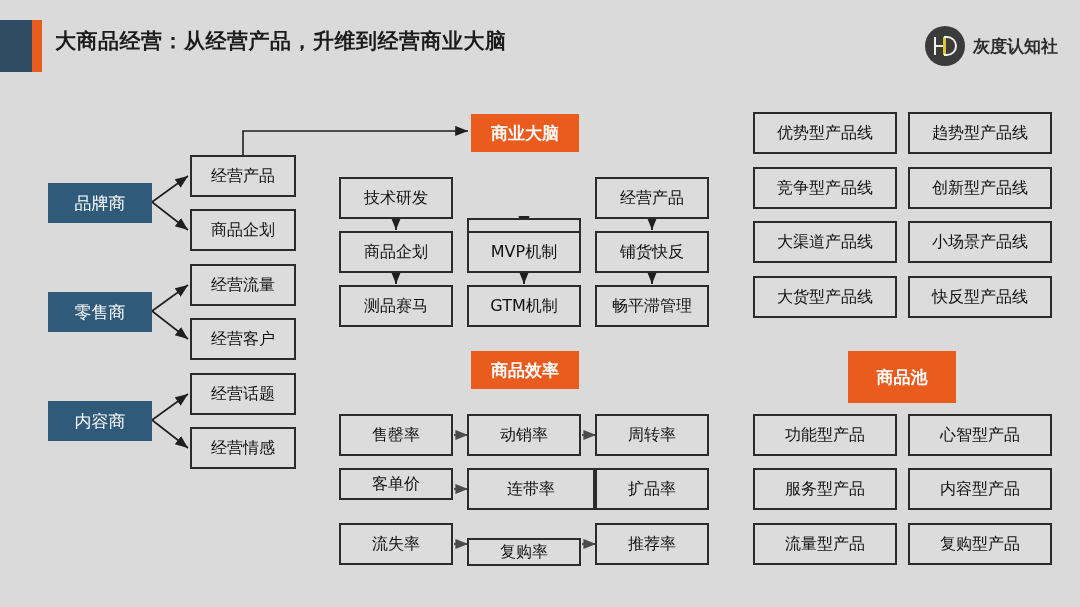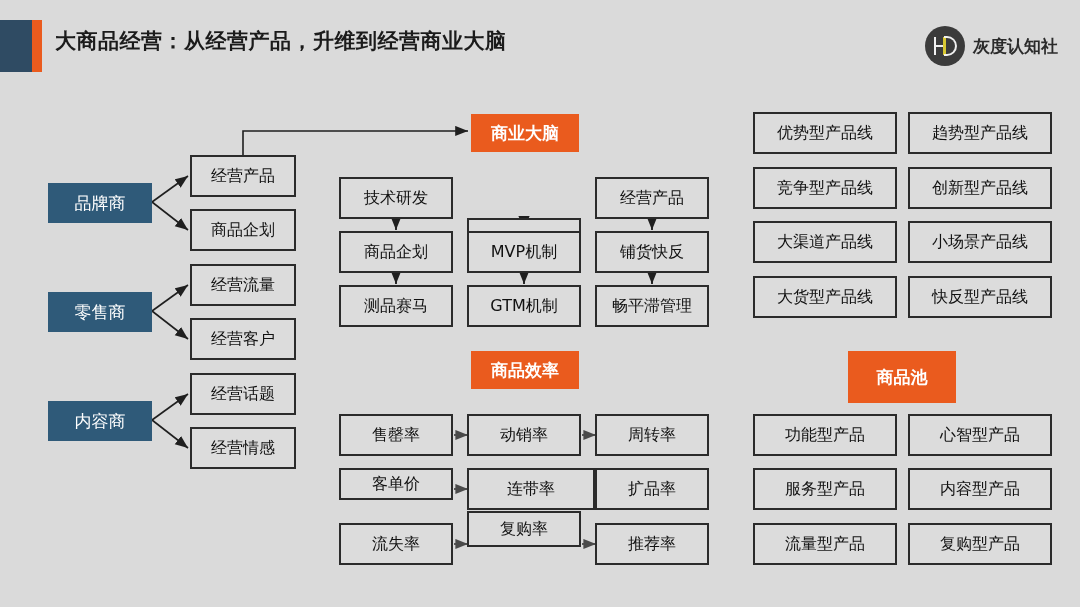--- a/index.html
+++ b/index.html
@@ -187,21 +187,21 @@
 
   <div class="node" style="left:339px; top:414px; width:114px; height:42px;">售罄率</div>
   <div class="node" style="left:467px; top:414px; width:114px; height:42px;">动销率</div>
   <div class="node" style="left:595px; top:414px; width:114px; height:42px;">周转率</div>
 
   <div class="node" style="left:339px; top:468px; width:114px; height:32px;">客单价</div>
   <div class="node" style="left:467px; top:468px; width:128px; height:42px;">连带率</div>
   <div class="node" style="left:595px; top:468px; width:114px; height:42px;">扩品率</div>
 
   <div class="node" style="left:339px; top:523px; width:114px; height:42px;">流失率</div>
-  <div class="node" style="left:467px; top:511px; width:114px; height:36px;">复购率</div>
+  <div class="node" style="left:467px; top:538px; width:114px; height:28px;">复购率</div>
   <div class="node" style="left:595px; top:523px; width:114px; height:42px;">推荐率</div>
 
   <div class="node" style="left:753px; top:112px; width:144px; height:42px;">优势型产品线</div>
   <div class="node" style="left:908px; top:112px; width:144px; height:42px;">趋势型产品线</div>
 
   <div class="node" style="left:753px; top:167px; width:144px; height:42px;">竞争型产品线</div>
   <div class="node" style="left:908px; top:167px; width:144px; height:42px;">创新型产品线</div>
 
   <div class="node" style="left:753px; top:221px; width:144px; height:42px;">大渠道产品线</div>
   <div class="node" style="left:908px; top:221px; width:144px; height:42px;">小场景产品线</div>

